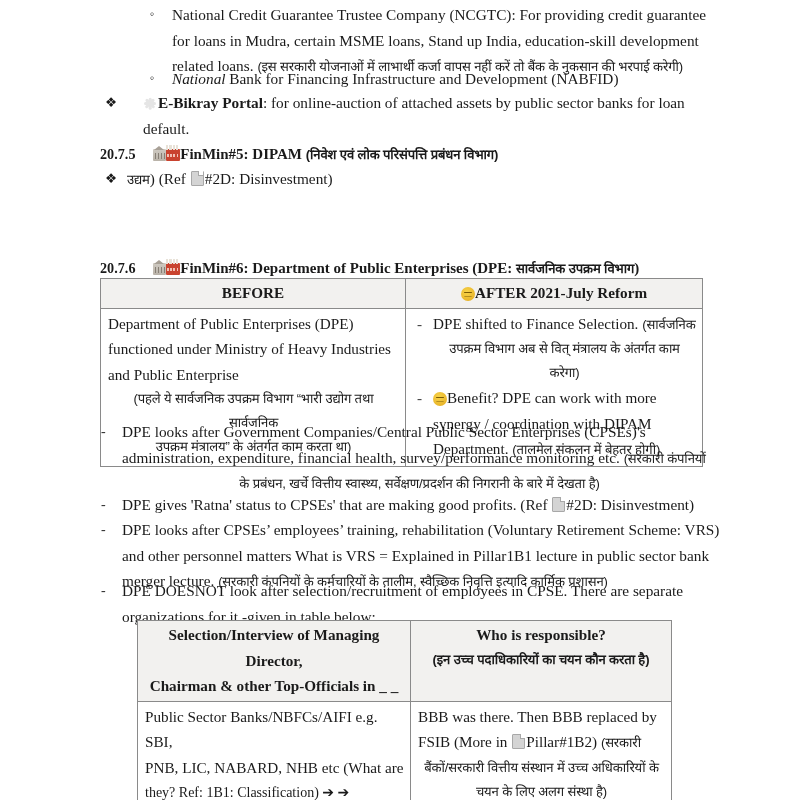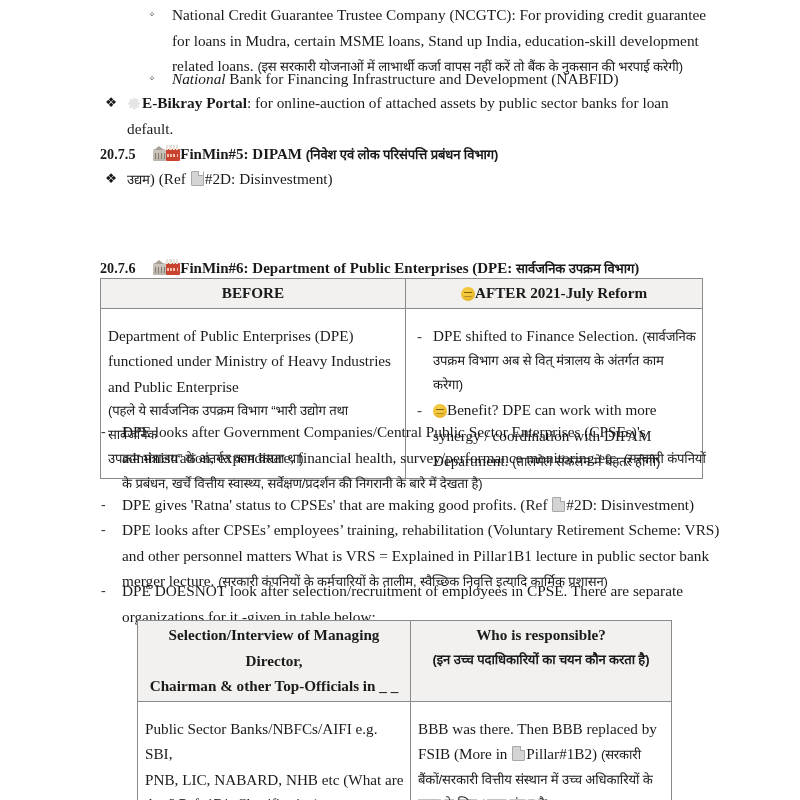--- a/index.html
+++ b/index.html
@@ -36,20 +36,21 @@
     color: #1a1a1a;
   }
   .bullet.diamond { font-size: 13.5px; }
   .bullet.circle  { font-size: 12.5px; }
   .bullet.dash    { font-size: 14px; color:#333; }
 
   .hi { 
     font-family: "Liberation Sans", "DejaVu Sans", sans-serif;
     font-size: 13.1px;
     letter-spacing: -0.15px;
+    text-align: center;
   }
   .it { font-style: italic; }
   .b  { font-weight: bold; }
 
   
   .hrow {
     position: absolute;
     font-size: 15px;
     font-weight: bold;
     line-height: 22px;
@@ -166,21 +167,21 @@
   
   table.doc-table {
     position: absolute;
     border-collapse: collapse;
     table-layout: fixed;
   }
   table.doc-table td,
   table.doc-table th {
     border: 1px solid #8a8a8a;
     vertical-align: top;
-    padding: 14px 6px 3px 7px;
+    padding: 2px 6px 3px 7px;
     font-size: 15.2px;
     line-height: 25.5px;
     font-weight: normal;
     text-align: left;
   }
   table.doc-table th {
     text-align: center;
     font-weight: bold;
     background: #f2f1ef;
     font-size: 15.2px;
@@ -210,21 +211,21 @@
     <div>for loans in Mudra, certain MSME loans, Stand up India, education-skill development</div>
     <div><span>related loans. </span><span class="hi">(इस सरकारी योजनाओं में लाभार्थी कर्जा वापस नहीं करें तो बैंक के नुकसान की भरपाई करेगी)</span></div>
   </div>
 
   <span class="bullet circle" style="left:150px; top:66px;">◦</span>
   <div class="blk" style="left:172px; top:66px; width:540px;">
     <span class="it">National</span><span> Bank for Financing Infrastructure and Development (NABFID)</span>
   </div>
 
   <span class="bullet diamond" style="left:105px; top:90px;">❖</span>
-  <div class="blk" style="left:127px; top:90px; width:590px;">
+  <div class="blk" style="left:143px; top:90px; width:590px;">
     <span class="ico-flower"><i class="ico-flower-i"></i><i class="ico-flower-i v"></i></span><span class="b">E-Bikray Portal</span><span>: for online-auction of attached assets by public sector banks for loan default.</span>
   </div>
 
   <div class="hrow" style="left:100px; top:143px;">
     <span class="hnum">20.7.5</span>
     <span style="display:inline-block;width:14px"></span><span class="ico-bank"></span><span class="ico-factory"></span><span>FinMin#5: DIPAM </span><span class="hi b">(निवेश एवं लोक परिसंपत्ति प्रबंधन विभाग)</span>
   </div>
 
   <span class="bullet diamond" style="left:105px; top:166px;">❖</span>
   <div class="blk" style="left:127px; top:166px; width:585px;">

